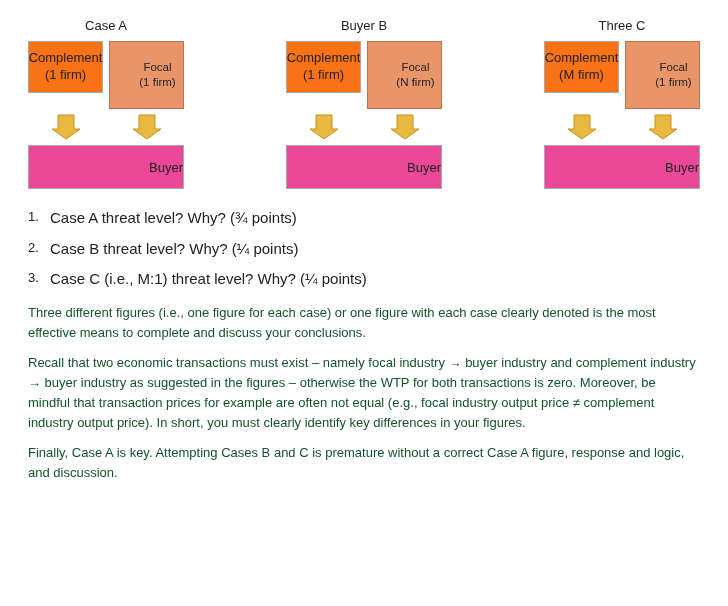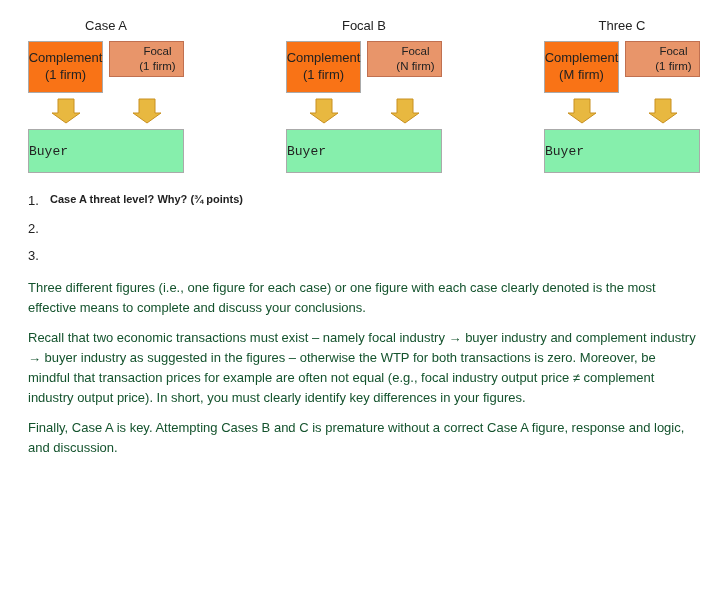--- a/index.html
+++ b/index.html
@@ -54,21 +54,21 @@
       justify-content: center;
       font-size: 13px;
       text-align: center;
       line-height: 1.3;
     }
 
     .box-focal {
       background: #e8956a;
       border: 1px solid #c07050;
       width: 75px;
-      height: 36px;
+      height: 68px;
       display: flex;
       flex-direction: column;
       align-items: center;
       justify-content: center;
       font-size: 11.5px;
       text-align: center;
       line-height: 1.3;
       padding-left: 22px;
     }
 
@@ -86,28 +86,27 @@
       justify-content: center;
       align-items: center;
     }
 
     .arrow-svg {
       width: 28px;
       height: 28px;
     }
 
     .buyer-box {
-      background: #86efac;
+      background: #ec4899;
       border: 1px solid #aaa;
       height: 44px;
       display: flex;
       align-items: center;
-      justify-content: flex-start;
-      font-size: 13px;
-      font-family: Liberation Mono, monospace;
+      justify-content: flex-end;
+      font-size: 13px;
     }
 
     
     .buyer-a { width: 156px; }
     
     .buyer-b { width: 156px; }
     
     .buyer-c { width: 156px; }
 
     
@@ -121,22 +120,21 @@
       margin-bottom: 8px;
       line-height: 1.5;
     }
 
     .q-num {
       min-width: 22px;
       font-size: 13px;
     }
 
     .q-text {
-      font-size: 11px;
-      font-weight: bold;
+      font-size: 15px;
     }
 
     
     .para {
       font-size: 13px;
       line-height: 1.55;
       margin-bottom: 10px;
       color: #14532d;
     }
 
@@ -171,21 +169,21 @@
           <polygon points="6,2 22,2 22,16 28,16 14,26 0,16 6,16" fill="#e8b840" stroke="#c89020" stroke-width="1"></polygon>
         </svg>
       </div>
     </div>
     <div class="buyer-box buyer-a">
       <span>Buyer</span>
     </div>
   </div>
 
   <div class="case-group">
-    <div class="case-label">Focal B</div>
+    <div class="case-label">Buyer B</div>
     <div class="boxes-row">
       <div class="box-complement">
         <span>Complement</span>
         <span>(1 firm)</span>
       </div>
       <div class="box-focal">
         <span>Focal</span>
         <span>(N firm)</span>
       </div>
     </div>
@@ -236,23 +234,25 @@
   </div>
 </div>
 
 <div class="questions">
   <div class="question-item">
     <span class="q-num">1.</span>
     <span class="q-text">Case A threat level? Why? (¾ points)</span>
   </div>
   <div class="question-item">
     <span class="q-num">2.</span>
+    <span class="q-text">Case B threat level? Why? (¼ points)</span>
   </div>
   <div class="question-item">
     <span class="q-num">3.</span>
+    <span class="q-text">Case C (i.e., M:1) threat level? Why? (¼ points)</span>
   </div>
 </div>
 
 <p class="para">Three different figures (i.e., one figure for each case) or one figure with each case clearly denoted is the most effective means to complete and discuss your conclusions.</p>
 
 <p class="para">
   <span>Recall that two economic transactions must exist – namely focal industry → buyer industry </span><span class="underline">and</span><span> complement industry → buyer industry as suggested in the figures – otherwise the WTP for both transactions is zero. Moreover, be mindful that transaction prices for example are often not equal (e.g., focal industry output price ≠ complement industry output price). In short, you must clearly identify key differences in your figures.</span>
 </p>
 
 <p class="para">Finally, Case A is key. Attempting Cases B and C is premature without a correct Case A figure, response and logic, and discussion.</p>

